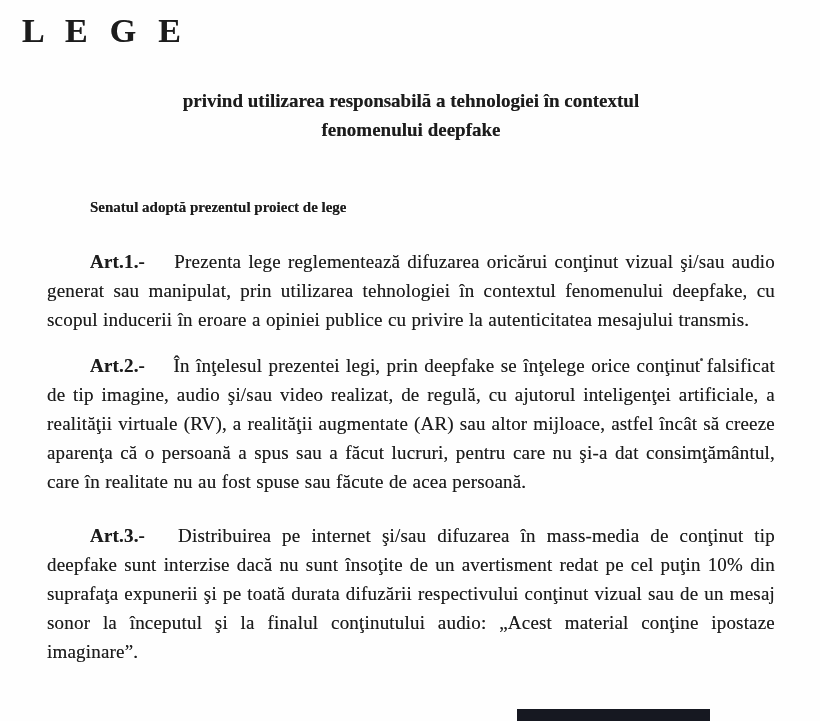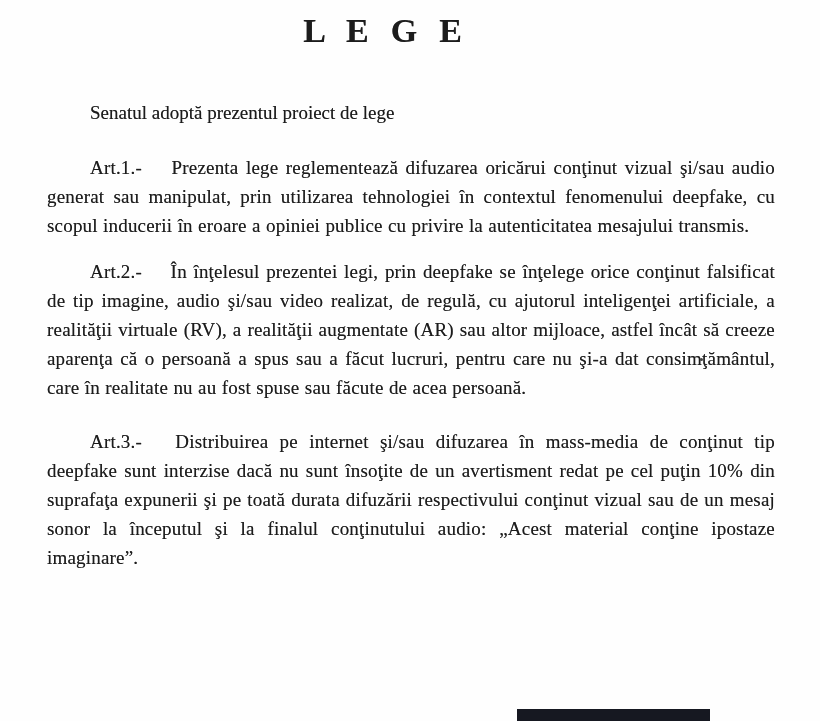--- a/index.html
+++ b/index.html
@@ -19,53 +19,52 @@
   .page{
     position:relative;
     width:820px;height:721px;
     padding:0 45px 0 47px;
     text-shadow:0 0 .5px rgba(20,20,20,.55); 
   }
   .doc-title{
     padding-top:12px;
     font-size:34px;
     font-weight:bold;
-    text-align:center;
     letter-spacing:.2em;
     position:relative;
     left:-25px;
     white-space:pre;
   }
   .doc-subtitle{
     margin-top:36px;
     text-align:center;
     font-weight:bold;
     font-size:19px;
     line-height:29px;
   }
   .preamble{
     margin-top:49px;
-    font-weight:normal;
-    font-size:19px;
+    font-weight:bold;
+    font-size:15px;
     line-height:28px;
     text-indent:43px;
   }
   .article{
     font-size:19px;
     line-height:29px;
     text-align:justify;
     text-indent:43px;
     letter-spacing:.01em;
     word-spacing:.02em;
   }
   .article.a1{margin-top:26px;}
   .article.a2{margin-top:17px;}
   .article.a3{margin-top:25px;}
   .art-label{
-    font-weight:normal;
+    font-weight:bold;
     margin-right:22px;
   }
   .seg-italic{}
   .speck{
     position:absolute;
     left:700px;top:358px;
     width:3px;height:3px;
     border-radius:50%;
     background:#444;
   }
@@ -76,20 +75,24 @@
     background:var(--bar);
   }
 </style>
 </head>
 <body>
 
 <div class="page">
 
   <h1 class="doc-title">L E G E</h1>
 
+  <div class="doc-subtitle">
+    <span>privind utilizarea responsabilă a tehnologiei în contextul</span><br>
+    <span>fenomenului deepfake</span>
+  </div>
 
   <p class="preamble">Senatul adoptă prezentul proiect de lege</p>
 
   <div id="articles">
       <p class="article a1"><span class="art-label">Art.1.-</span> <span class="seg-normal">Prezenta lege reglementează difuzarea oricărui conţinut vizual şi/sau audio generat sau manipulat, prin utilizarea tehnologiei în contextul fenomenului deepfake, cu scopul inducerii în eroare a opiniei publice cu privire la autenticitatea mesajului transmis.</span></p>
       <p class="article a2"><span class="art-label">Art.2.-</span> <span class="seg-normal">În înţelesul prezentei legi, prin </span><span class="seg-italic">deepfake</span><span class="seg-normal"> se înţelege orice conţinut falsificat de tip imagine, audio şi/sau video realizat, de regulă, cu ajutorul inteligenţei artificiale, a realităţii virtuale (RV), a realităţii augmentate (AR) sau altor mijloace, astfel încât să creeze aparenţa că o persoană a spus sau a făcut lucruri, pentru care nu şi-a dat consimţământul, care în realitate nu au fost spuse sau făcute de acea persoană.</span></p>
       <p class="article a3"><span class="art-label">Art.3.-</span> <span class="seg-normal">Distribuirea pe internet şi/sau difuzarea în mass-media de conţinut tip deepfake sunt interzise dacă nu sunt însoţite de un avertisment redat pe cel puţin 10% din suprafaţa expunerii şi pe toată durata difuzării respectivului conţinut vizual sau de un mesaj sonor la începutul şi la finalul conţinutului audio: </span><span class="seg-italic">„Acest material conţine ipostaze imaginare</span><span class="seg-normal">”.</span></p>
     </div>
 
   <span class="speck"></span>

